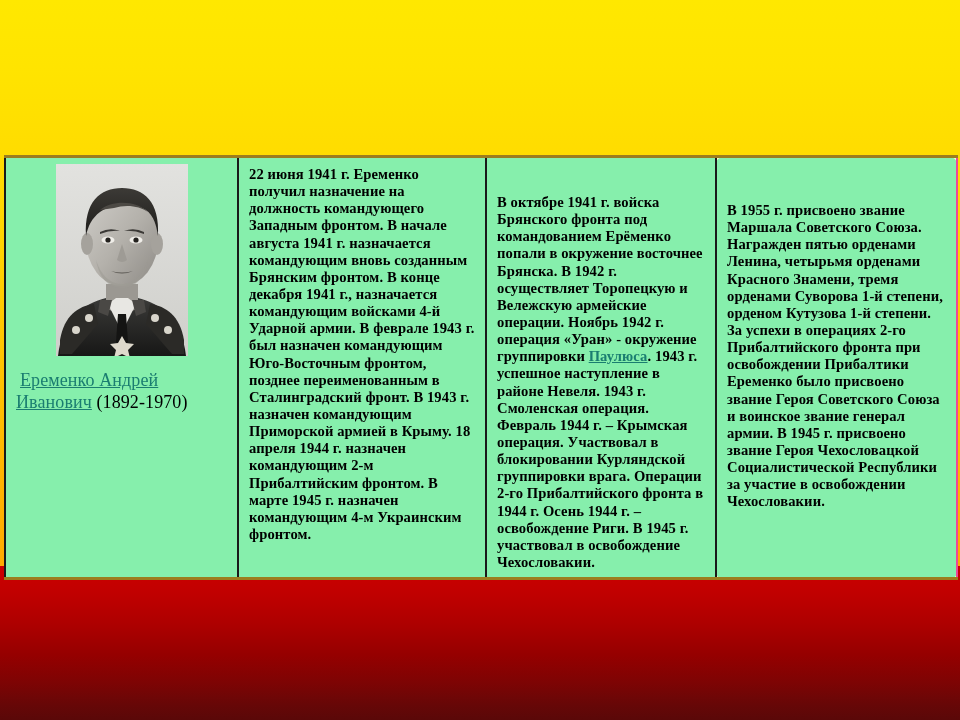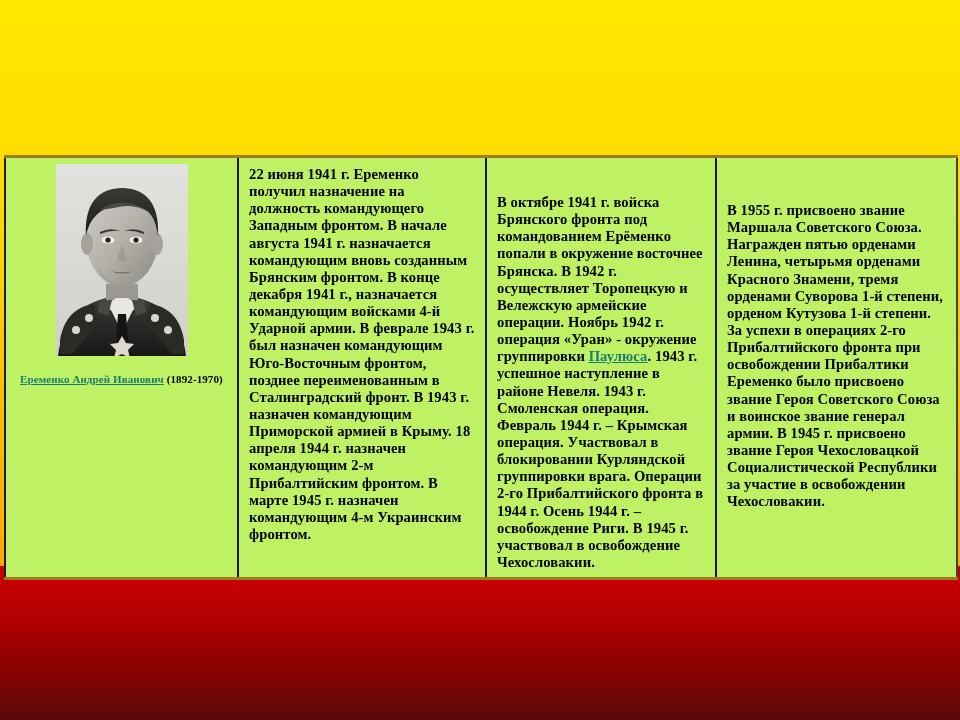--- a/index.html
+++ b/index.html
@@ -59,38 +59,38 @@
     top: 155px;
     width: 952px;
     height: 409px;
     border-collapse: collapse;
     table-layout: fixed;
     background: #ffffcc;
     border-top: 3px solid #9c7d1e;
     border-bottom: 3px solid #9c7d1e;
   }
   .info-table td {
-    background: #bef264;
+    background: #86efac;
     vertical-align: top;
     padding: 6px 10px 6px 10px;
     border-left: 2px solid #1a1a1a;
     border-right: 0;
     font-size: 14.6px;
     line-height: 1.175;
     color: #000000;
     font-family: "Liberation Serif", serif;
     font-weight: bold;
     letter-spacing: 0.1px;
     text-align: left;
   }
   .info-table td.first-col {
     border-left: 2px solid #1a1a1a;
   }
   .info-table tr > td:last-child {
-    border-right: 2px solid #404040;
+    border-right: 2px solid #ec4899;
     border-radius: 7px;
   }
 
   
   col.c1 { width: 233px; }
   col.c2 { width: 248px; }
   col.c3 { width: 230px; }
   col.c4 { width: 241px; }
 
   
@@ -102,23 +102,23 @@
     width: 132px;
     height: 192px;
     margin: 0 auto 14px auto;
     position: relative;
     overflow: hidden;
     background: #d9d9d6;
     display: block;
   }
   .portrait-frame svg { display: block; }
   .person-caption {
-    font-size: 11px;
+    font-size: 18px;
     line-height: 1.22;
-    font-weight: bold;
+    font-weight: normal;
     text-align: left;
     padding-left: 4px;
     color: #000000;
   }
   .person-link {
     color: #1a7d70;
     text-decoration: underline;
     text-underline-offset: 1px;
   }
   .person-years {

